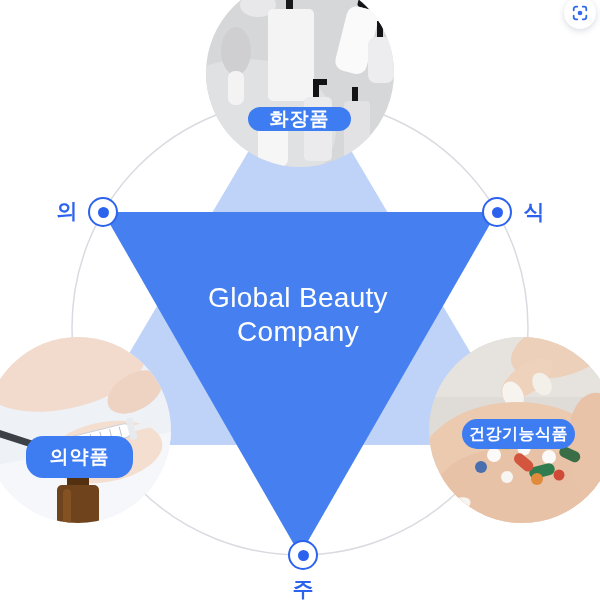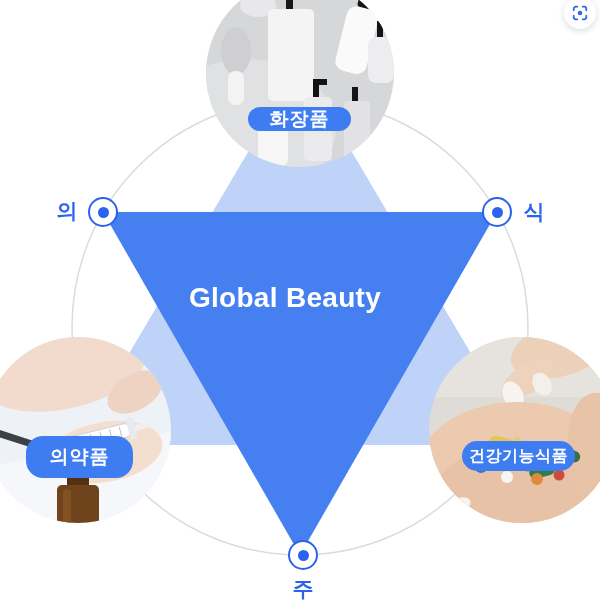--- a/index.html
+++ b/index.html
@@ -36,24 +36,24 @@
   .label-left{left:51px;top:199px;}
   .label-right{left:518px;top:200px;}
   .label-bottom{left:287px;top:577px;}
   .pill{
     position:absolute;background:var(--pill);color:#fff;font-weight:700;
     border-radius:17px;display:flex;align-items:center;justify-content:center;
     z-index:4;letter-spacing:1px;
   }
   .pill-top{left:248px;top:107px;width:103px;height:24px;font-size:19px;}
   .pill-bl{left:26px;top:436px;width:107px;height:42px;font-size:19px;}
-  .pill-br{left:462px;top:441px;width:113px;height:30px;font-size:16px;letter-spacing:.5px;}
+  .pill-br{left:462px;top:419px;width:113px;height:30px;font-size:16px;letter-spacing:.5px;}
   .center-text{
-    position:absolute;left:135px;top:281px;width:300px;text-align:center;
-    color:#ffffff;font-size:28px;font-weight:700;line-height:34px;
+    position:absolute;left:148px;top:281px;width:300px;text-align:center;
+    color:#ffffff;font-size:28px;font-weight:400;line-height:34px;
     letter-spacing:.3px;z-index:3;
   }
   .center-text span{display:block;}
   .lens-btn{
     position:absolute;left:564px;top:-3px;width:32px;height:32px;border-radius:50%;
     background:#fff;border:none;box-shadow:0 2px 6px rgba(60,80,120,.20);
     display:flex;align-items:center;justify-content:center;cursor:pointer;z-index:5;padding:0;
   }
 </style>
 </head>
@@ -155,20 +155,21 @@
   <div class="node-label label-left">의</div>
   <div class="node-label label-right">식</div>
   <div class="node-label label-bottom">주</div>
 
   <div class="pill pill-top">화장품</div>
   <div class="pill pill-bl">의약품</div>
   <div class="pill pill-br">건강기능식품</div>
 
   <div class="center-text">
     <span>Global Beauty</span>
+    <span>Company</span>
   </div>
 
   <button class="lens-btn">
     <svg width="18" height="18" viewBox="0 0 20 20">
       <g fill="none" stroke="#2f6ae8" stroke-width="2" stroke-linecap="round">
         <path d="M7 3 H5.5 A2.5 2.5 0 0 0 3 5.5 V7"></path>
         <path d="M13 3 H14.5 A2.5 2.5 0 0 1 17 5.5 V7"></path>
         <path d="M7 17 H5.5 A2.5 2.5 0 0 1 3 14.5 V13"></path>
         <path d="M13 17 H14.5 A2.5 2.5 0 0 0 17 14.5 V13"></path>
       </g>

